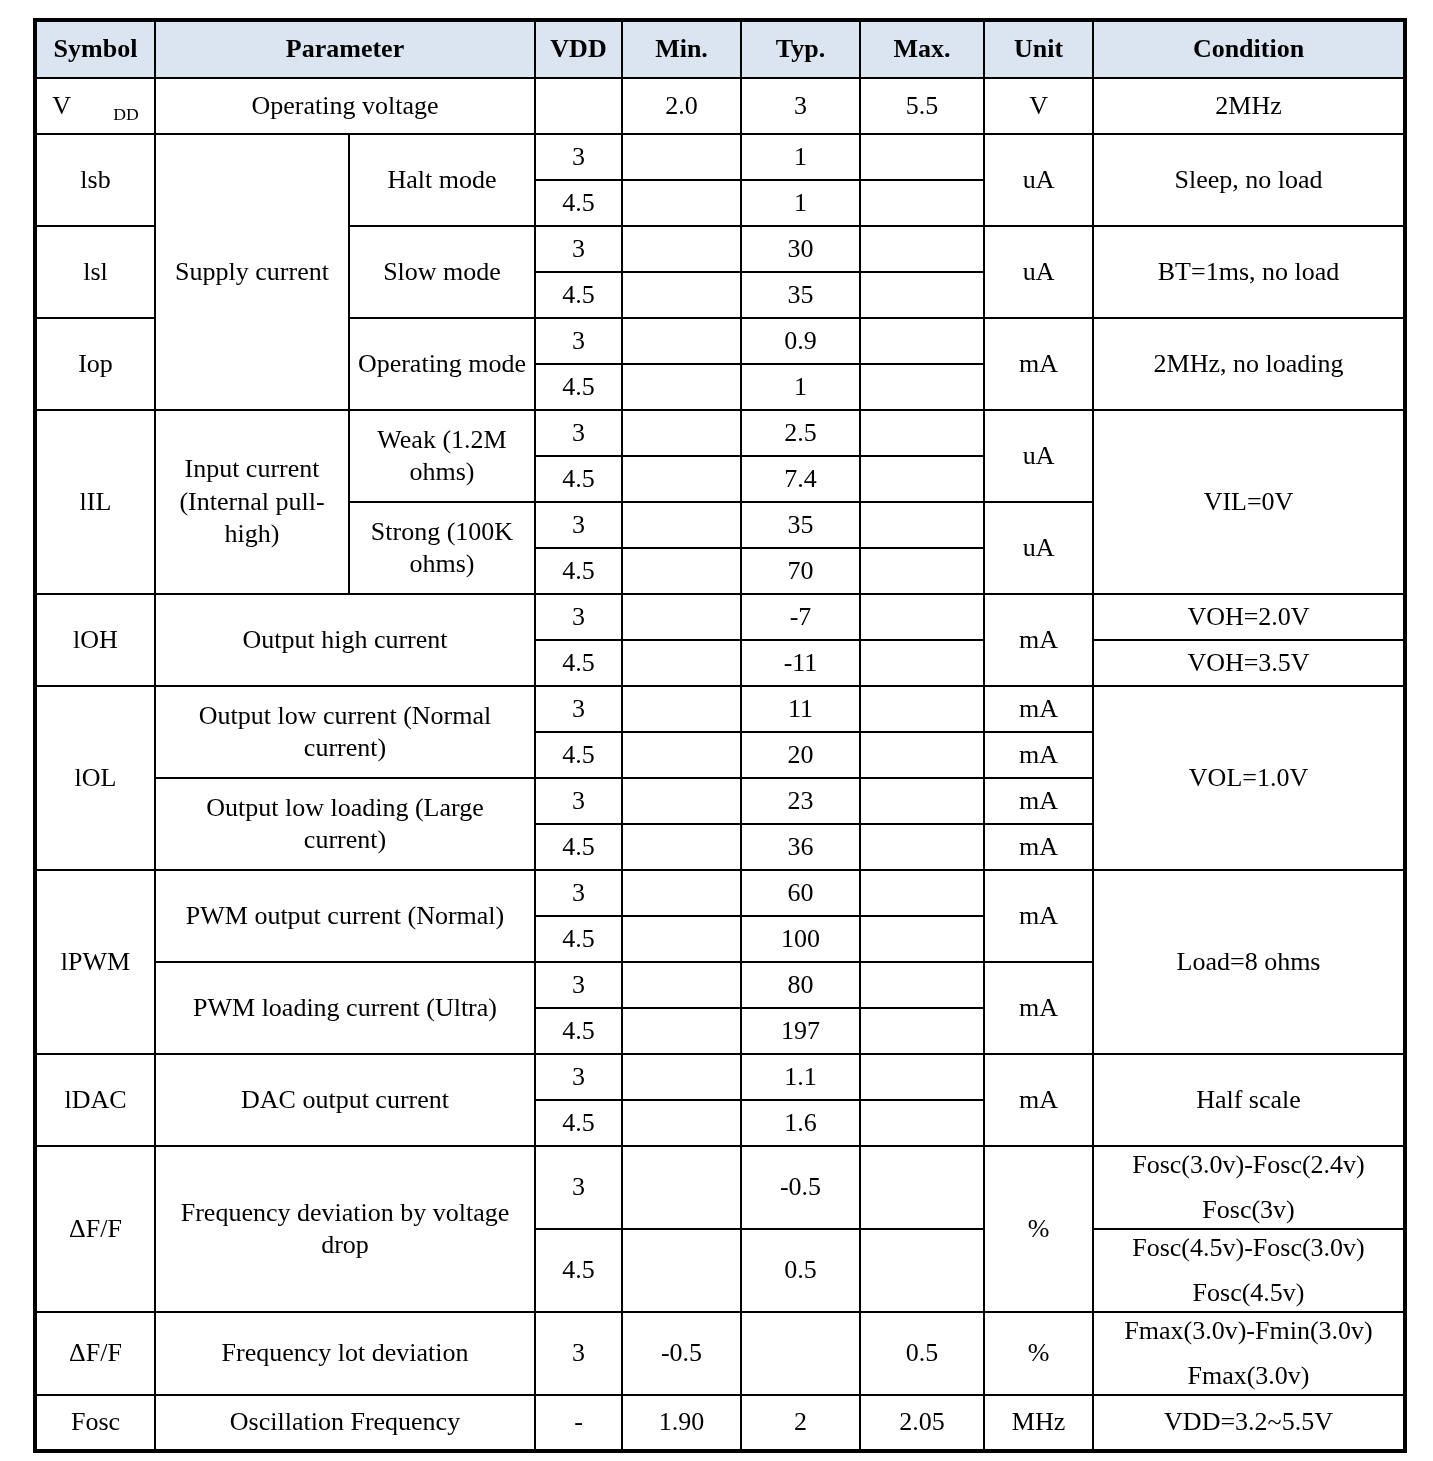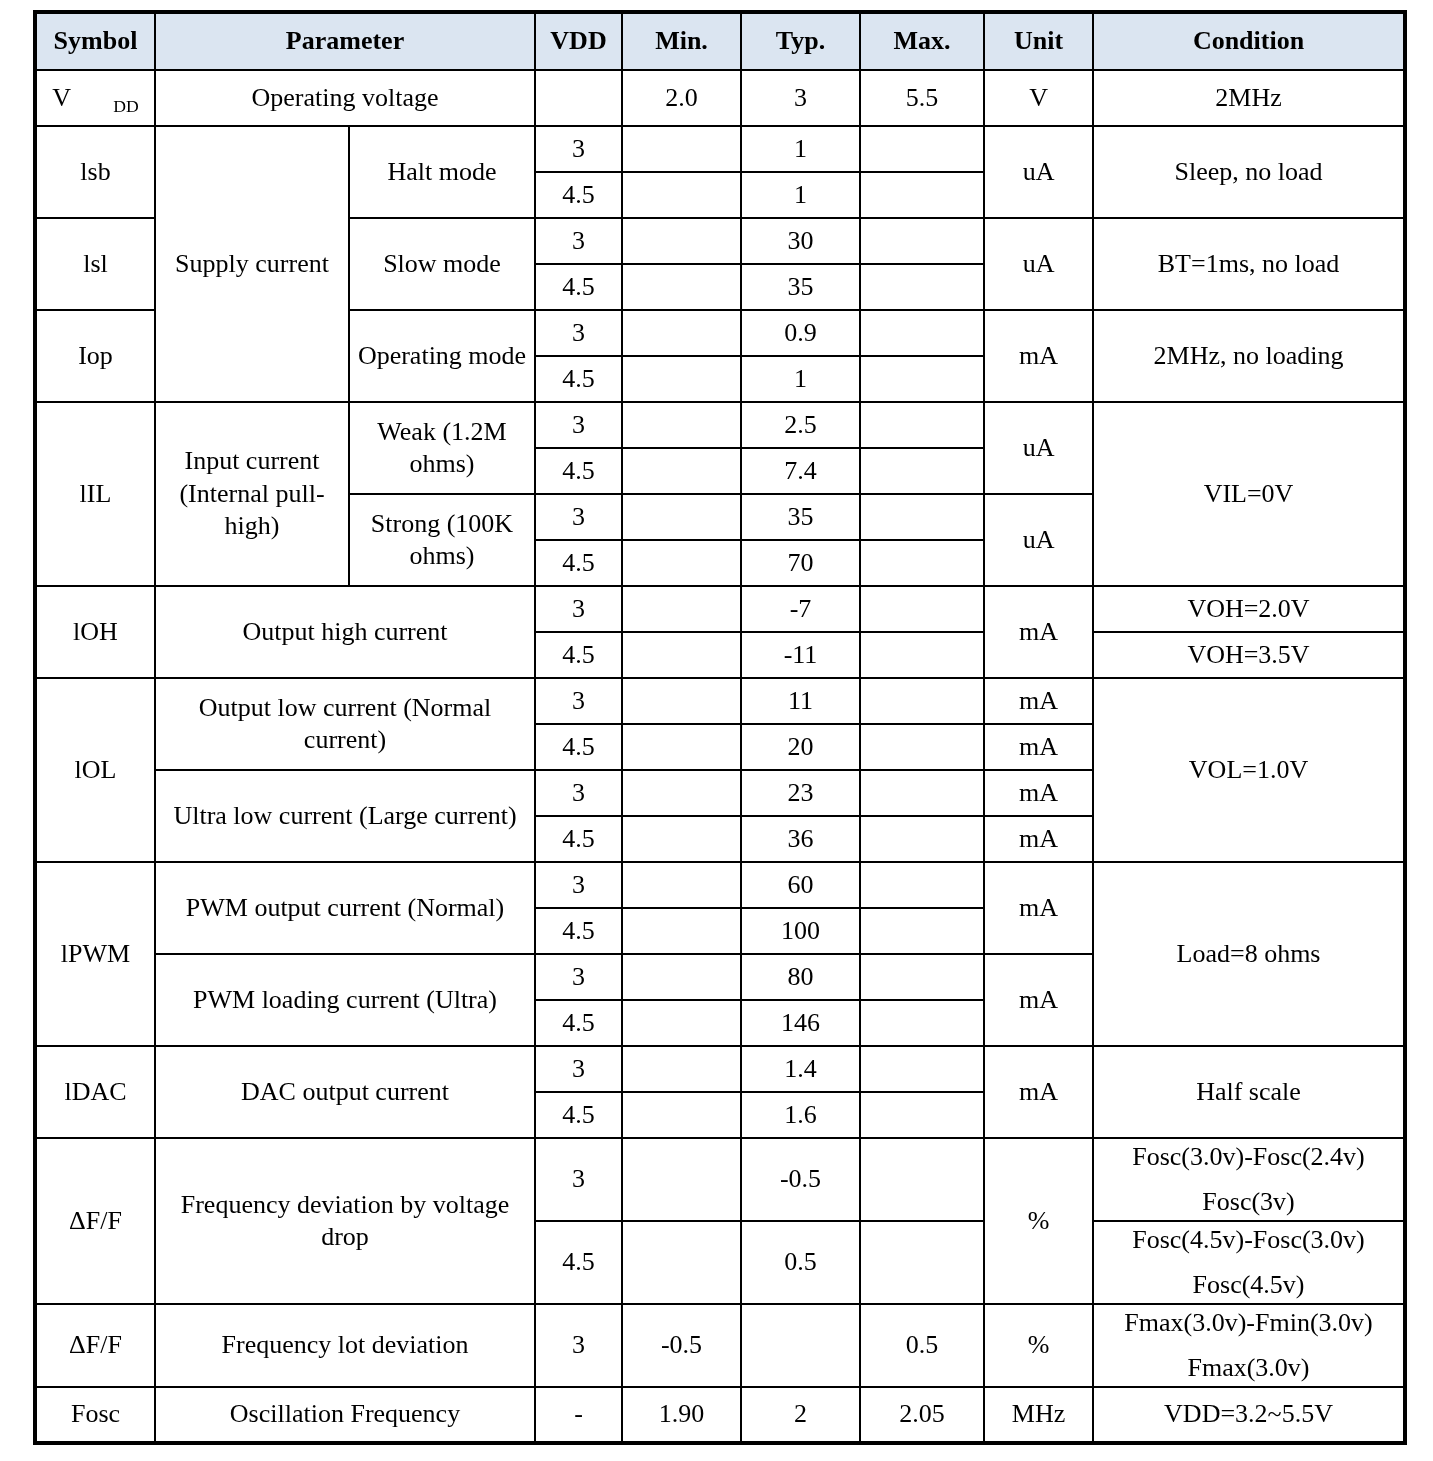--- a/index.html
+++ b/index.html
@@ -6,21 +6,21 @@
     margin: 0;
     padding: 0;
     background: #ffffff;
   }
   body {
     width: 1433px;
     height: 1461px;
     overflow: hidden;
   }
   .sheet {
-    padding: 10px 0 0 33px;
+    padding: 18px 0 0 33px;
   }
   table.spec {
     border-collapse: collapse;
     table-layout: fixed;
     width: 1370px;
     border: 4px solid #000000;
     font-family: "Liberation Serif", "DejaVu Serif", serif;
     font-size: 26px;
     color: #000000;
   }
@@ -199,21 +199,21 @@
           <td rowspan="4">VOL=1.0V</td>
         </tr>
         <tr>
           <td>4.5</td>
           <td></td>
           <td>20</td>
           <td></td>
           <td>mA</td>
         </tr>
         <tr>
-          <td rowspan="2" colspan="2">Ultra low current (Large current)</td>
+          <td rowspan="2" colspan="2">Output low loading (Large current)</td>
           <td>3</td>
           <td></td>
           <td>23</td>
           <td></td>
           <td>mA</td>
         </tr>
         <tr>
           <td>4.5</td>
           <td></td>
           <td>36</td>
@@ -240,29 +240,29 @@
           <td rowspan="2" colspan="2">PWM loading current (Ultra)</td>
           <td>3</td>
           <td></td>
           <td>80</td>
           <td></td>
           <td rowspan="2">mA</td>
         </tr>
         <tr>
           <td>4.5</td>
           <td></td>
-          <td>146</td>
+          <td>197</td>
           <td></td>
         </tr>
         <tr>
           <td rowspan="2">lDAC</td>
           <td rowspan="2" colspan="2">DAC output current</td>
           <td>3</td>
           <td></td>
-          <td>1.4</td>
+          <td>1.1</td>
           <td></td>
           <td rowspan="2">mA</td>
           <td rowspan="2">Half scale</td>
         </tr>
         <tr>
           <td>4.5</td>
           <td></td>
           <td>1.6</td>
           <td></td>
         </tr>

